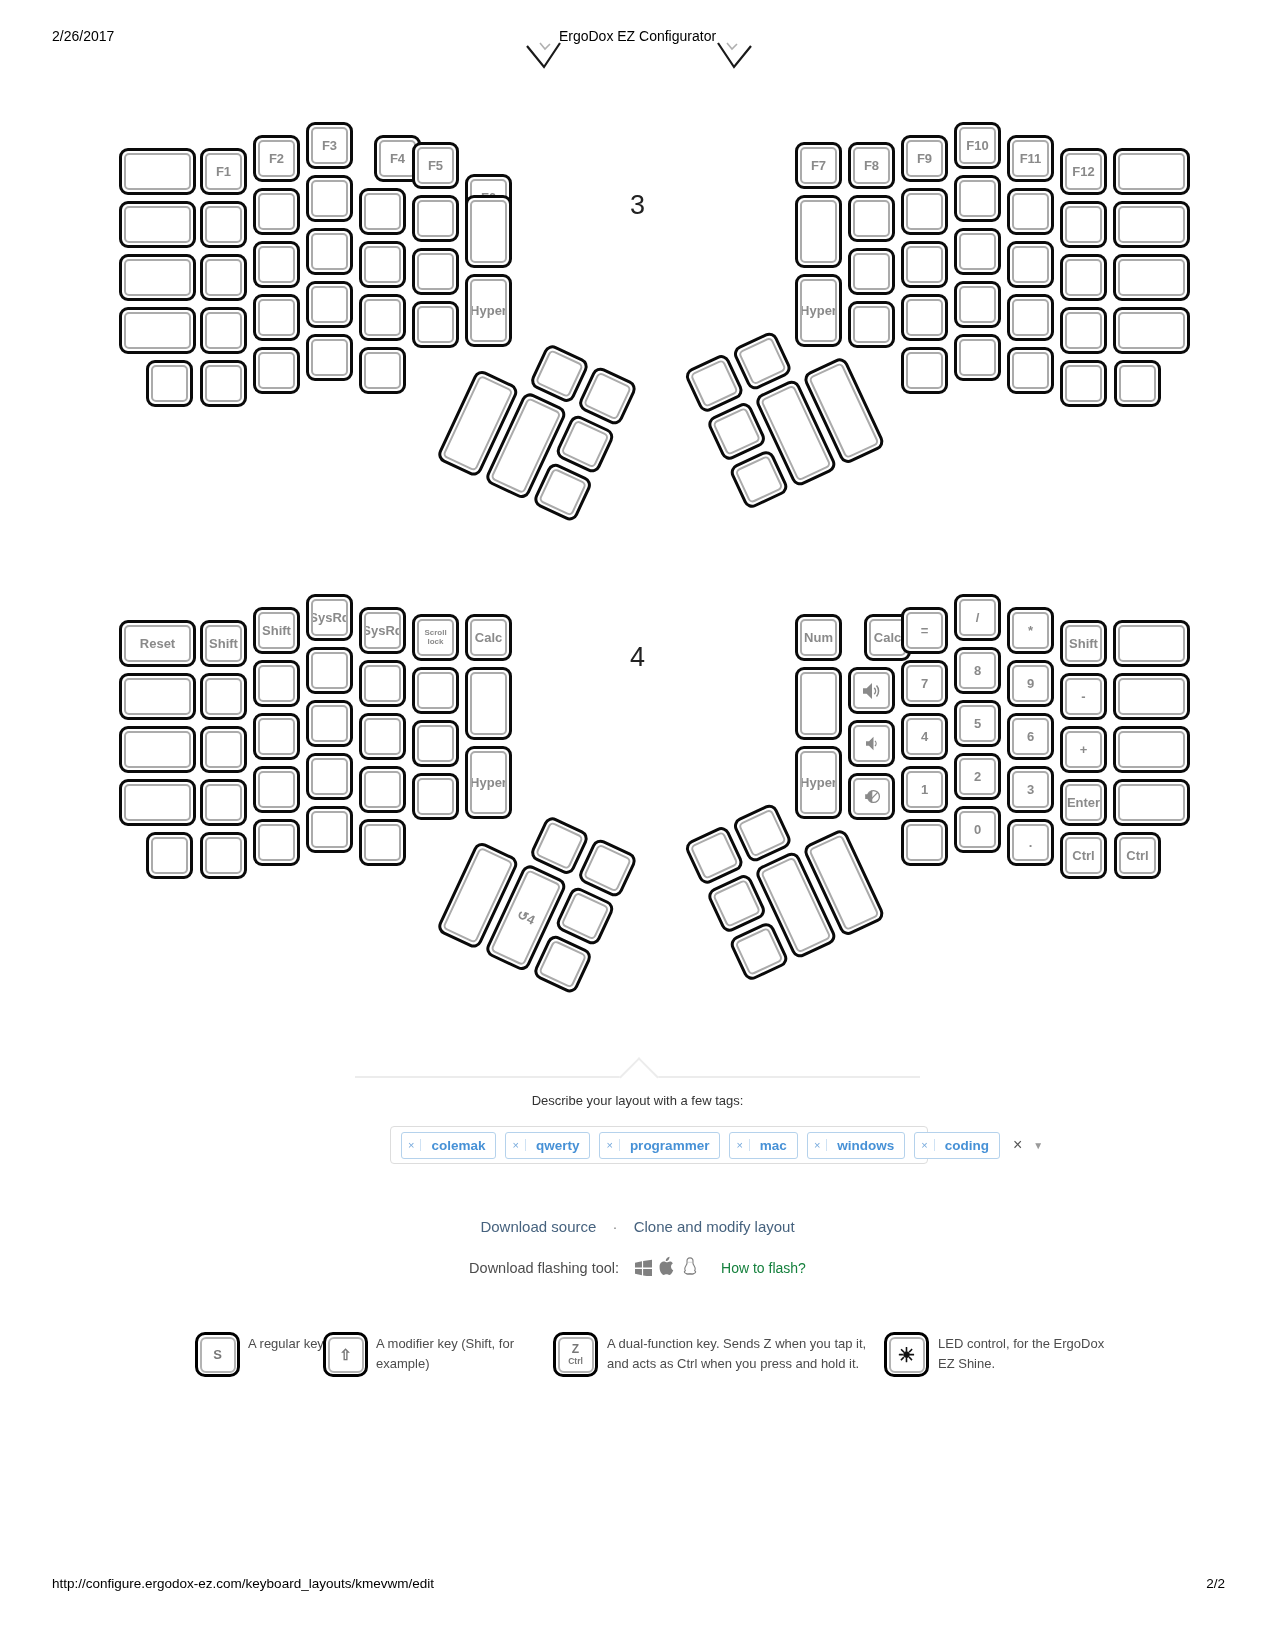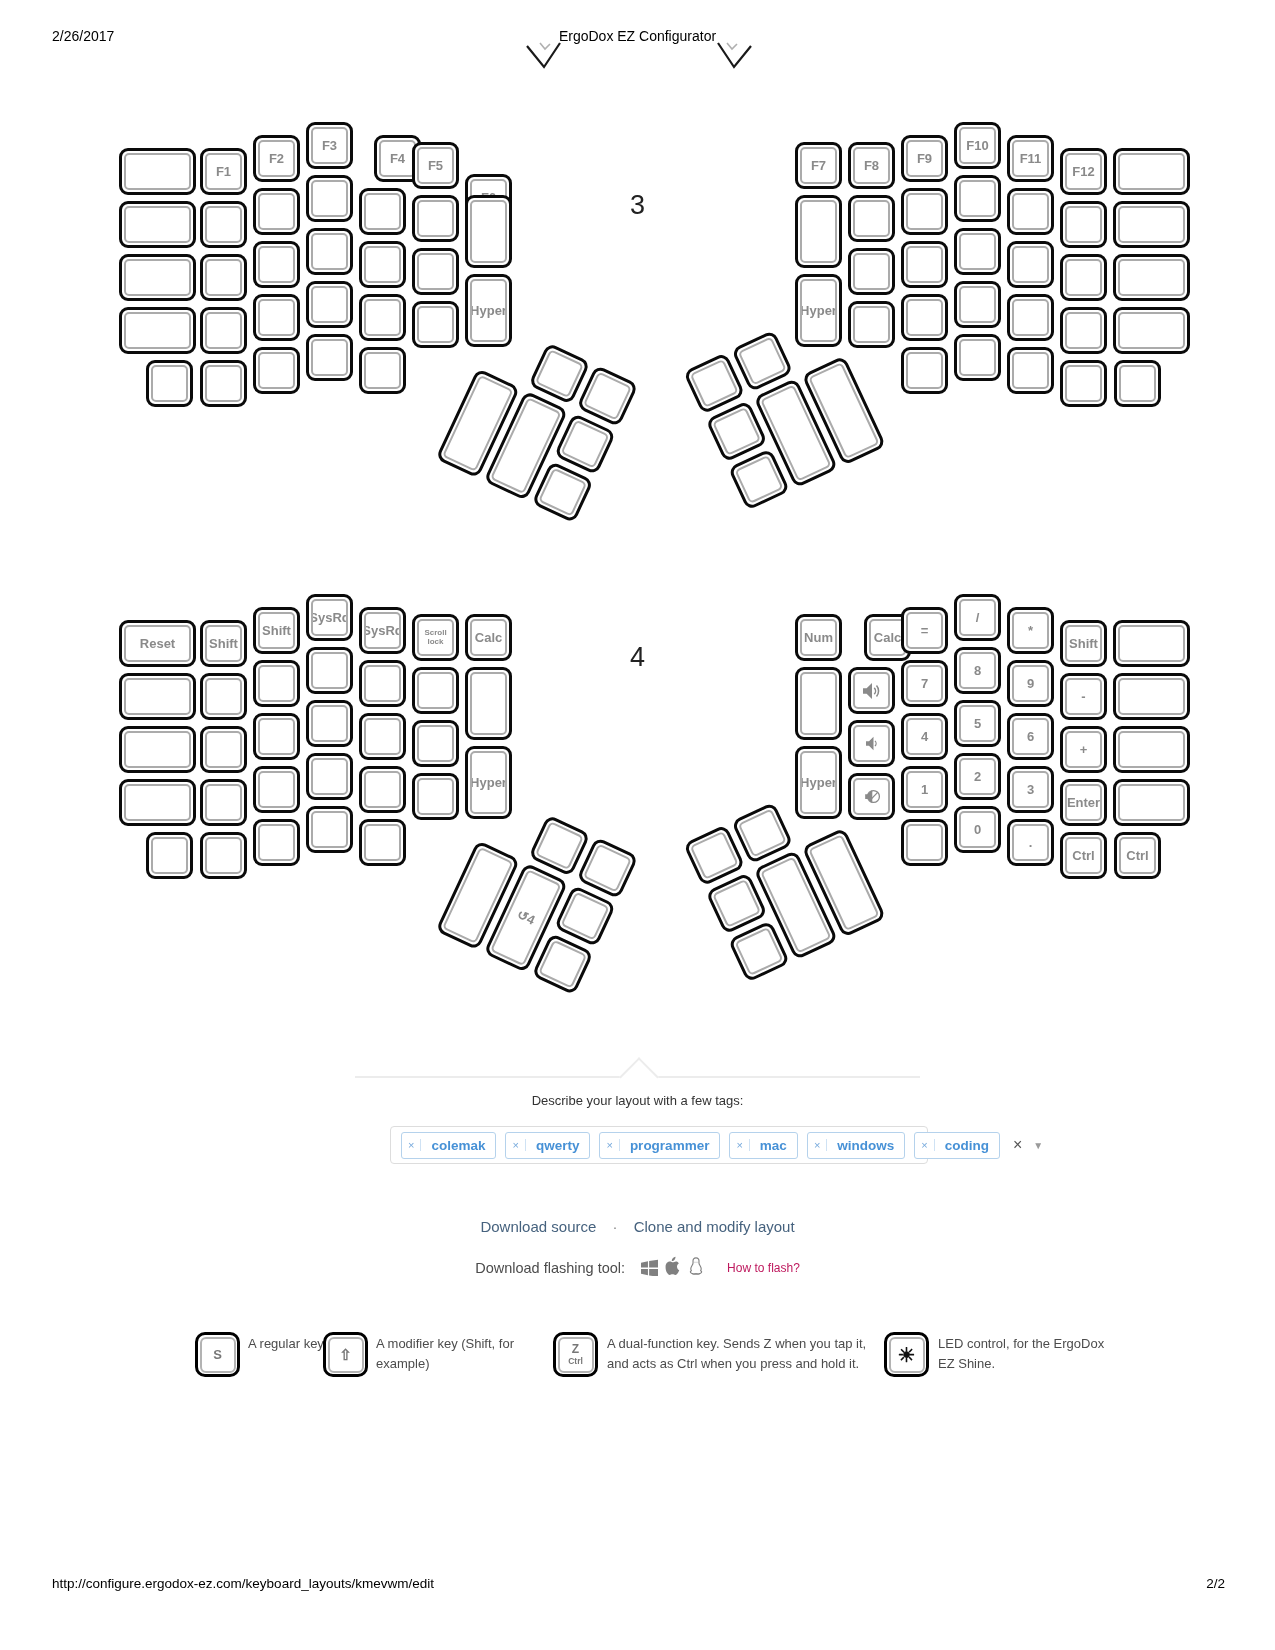--- a/index.html
+++ b/index.html
@@ -38,21 +38,21 @@
   .chip .tlabel{padding:0 10px;font-weight:bold;}
   .tag-clear{color:#555;font-size:16px;margin-left:4px;cursor:pointer;}
   .tag-caret{color:#9a9a9a;font-size:10px;margin-left:2px;cursor:pointer;}
   
   .links-row{position:absolute;left:0;right:0;top:1218px;text-align:center;font-size:15px;color:#46627e;}
   .links-row a{color:#46627e;text-decoration:none;cursor:pointer;}
   .links-row .dot{color:#888;margin:0 12px;}
   .flash-row{position:absolute;left:0;right:0;top:1256px;display:flex;justify-content:center;align-items:center;gap:9px;}
   .flash-row .flabel{font-size:14.5px;color:#4c4c4c;}
   .flash-row .os{display:inline-flex;align-items:center;cursor:pointer;}
-  .flash-row a{color:#be185d;text-decoration:none;font-size:12px;margin-left:14px;cursor:pointer;}
+  .flash-row a{color:#15803d;text-decoration:none;font-size:14px;margin-left:14px;cursor:pointer;}
   
   .lkey{position:absolute;width:45px;height:45px;border:3px solid #000;border-radius:10px;box-sizing:border-box;background:#fff;}
   .lkey .cap{position:absolute;left:1.5px;right:1.5px;top:1.5px;bottom:1.5px;border:2px solid #b3b3b3;border-radius:6px;
              display:flex;flex-direction:column;align-items:center;justify-content:center;color:#777;font-weight:bold;}
   .ltext{position:absolute;font-size:13px;color:#4c4c4c;line-height:1.5;}
   .cap .zt{font-size:12px;line-height:1;} .cap .zb{font-size:8.5px;line-height:1;margin-top:2px;font-weight:bold;}
 </style>
 </head>
 <body>
 

